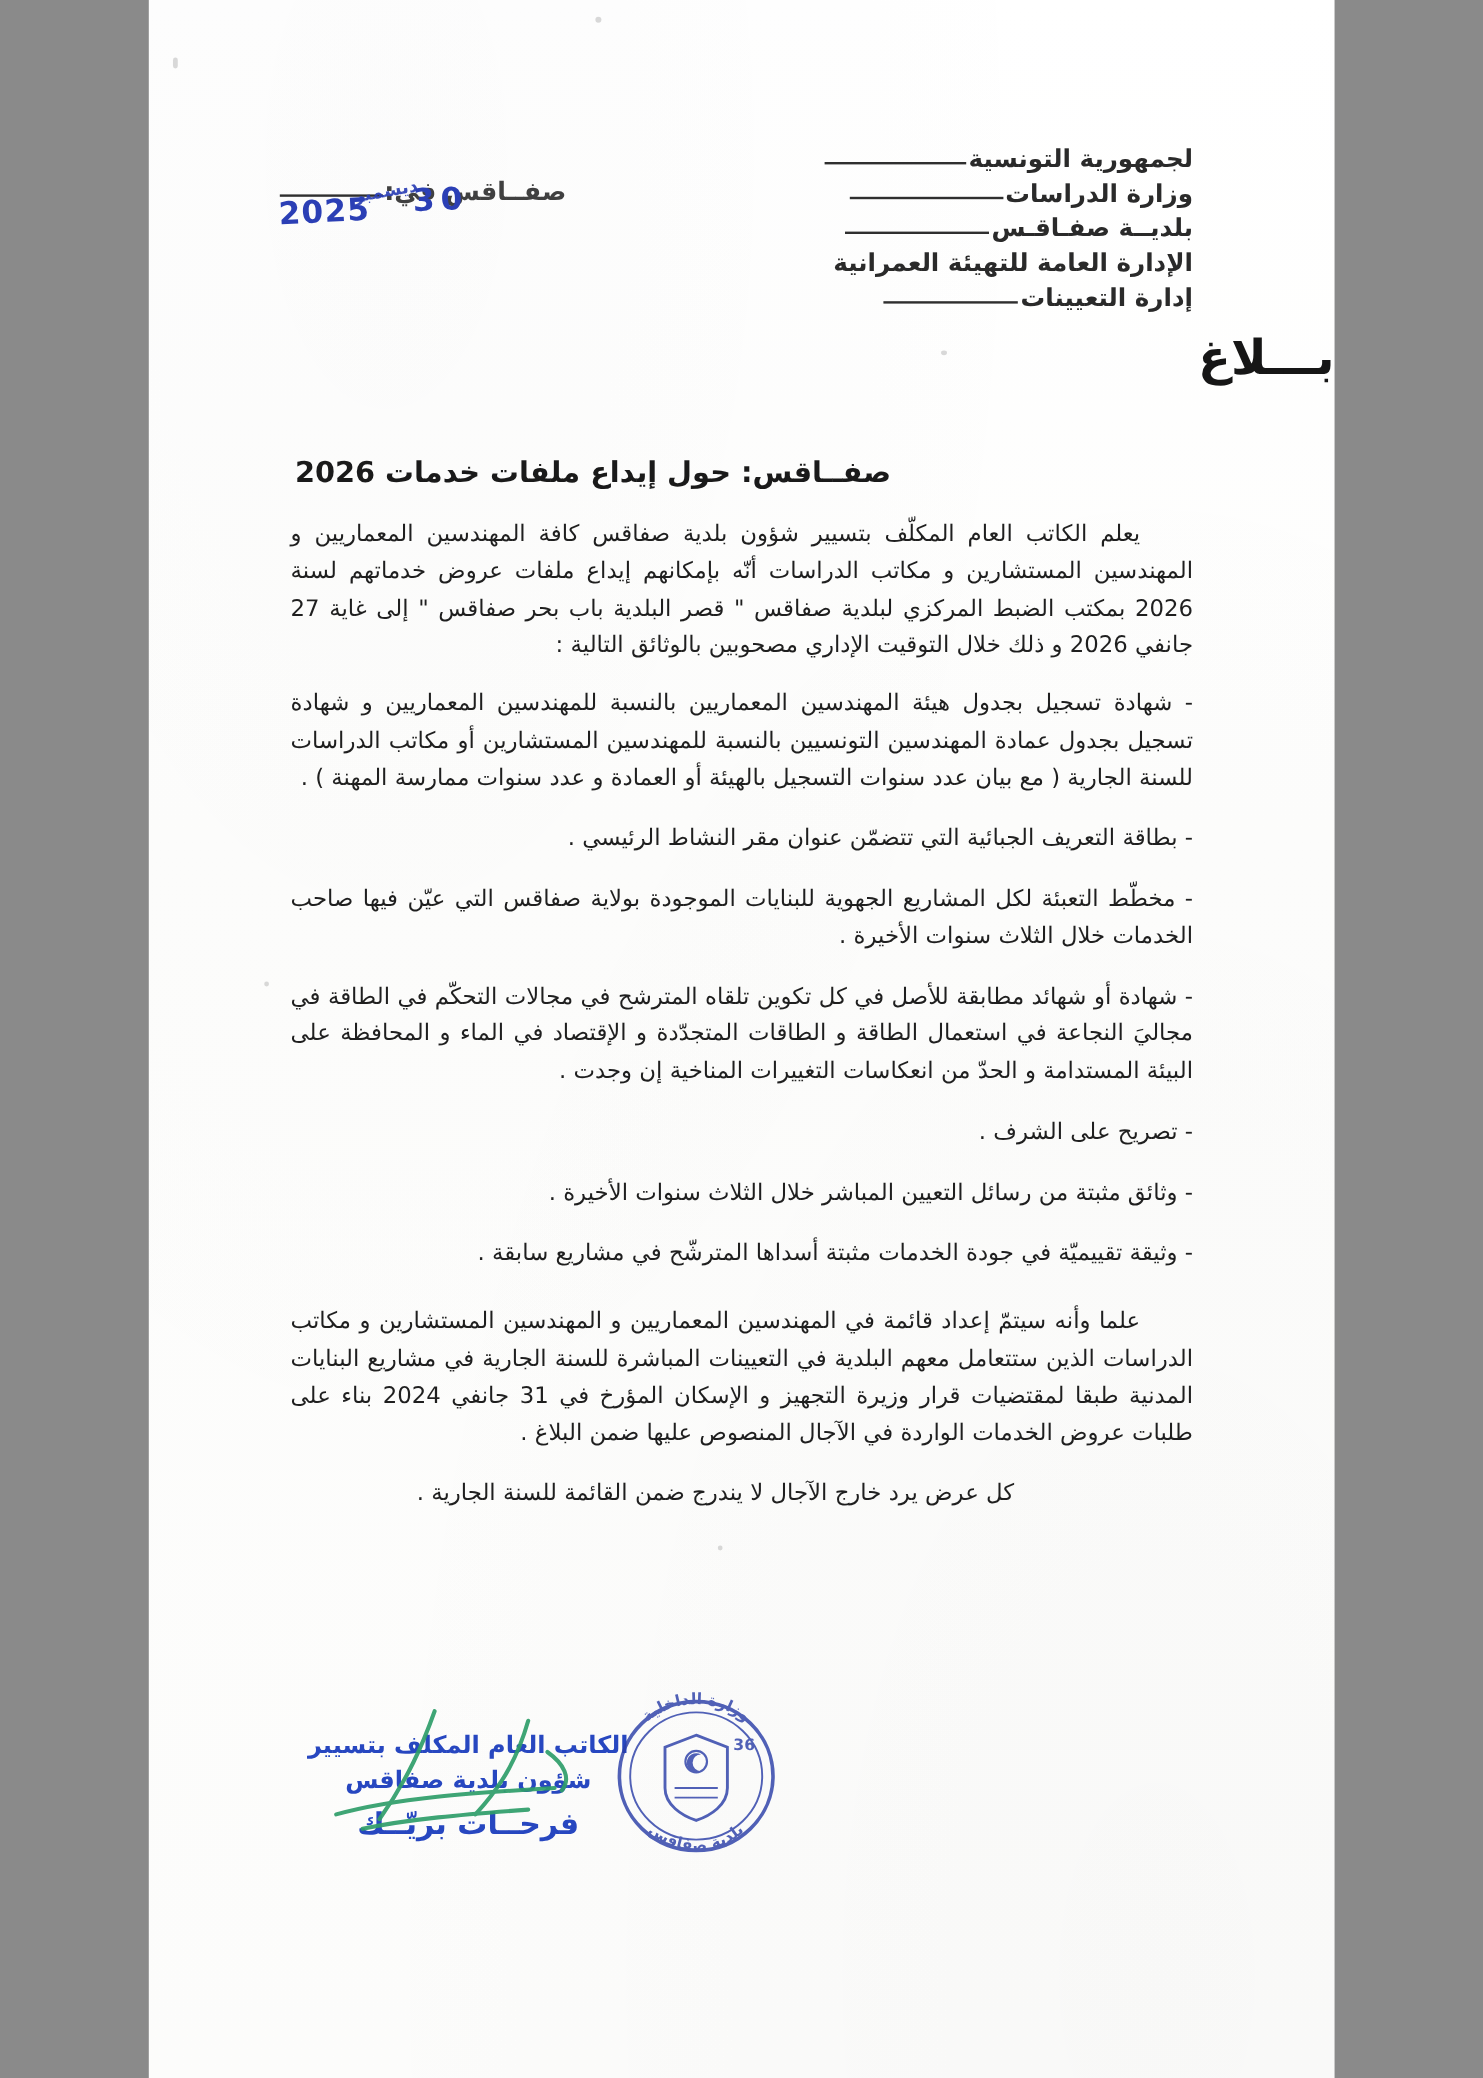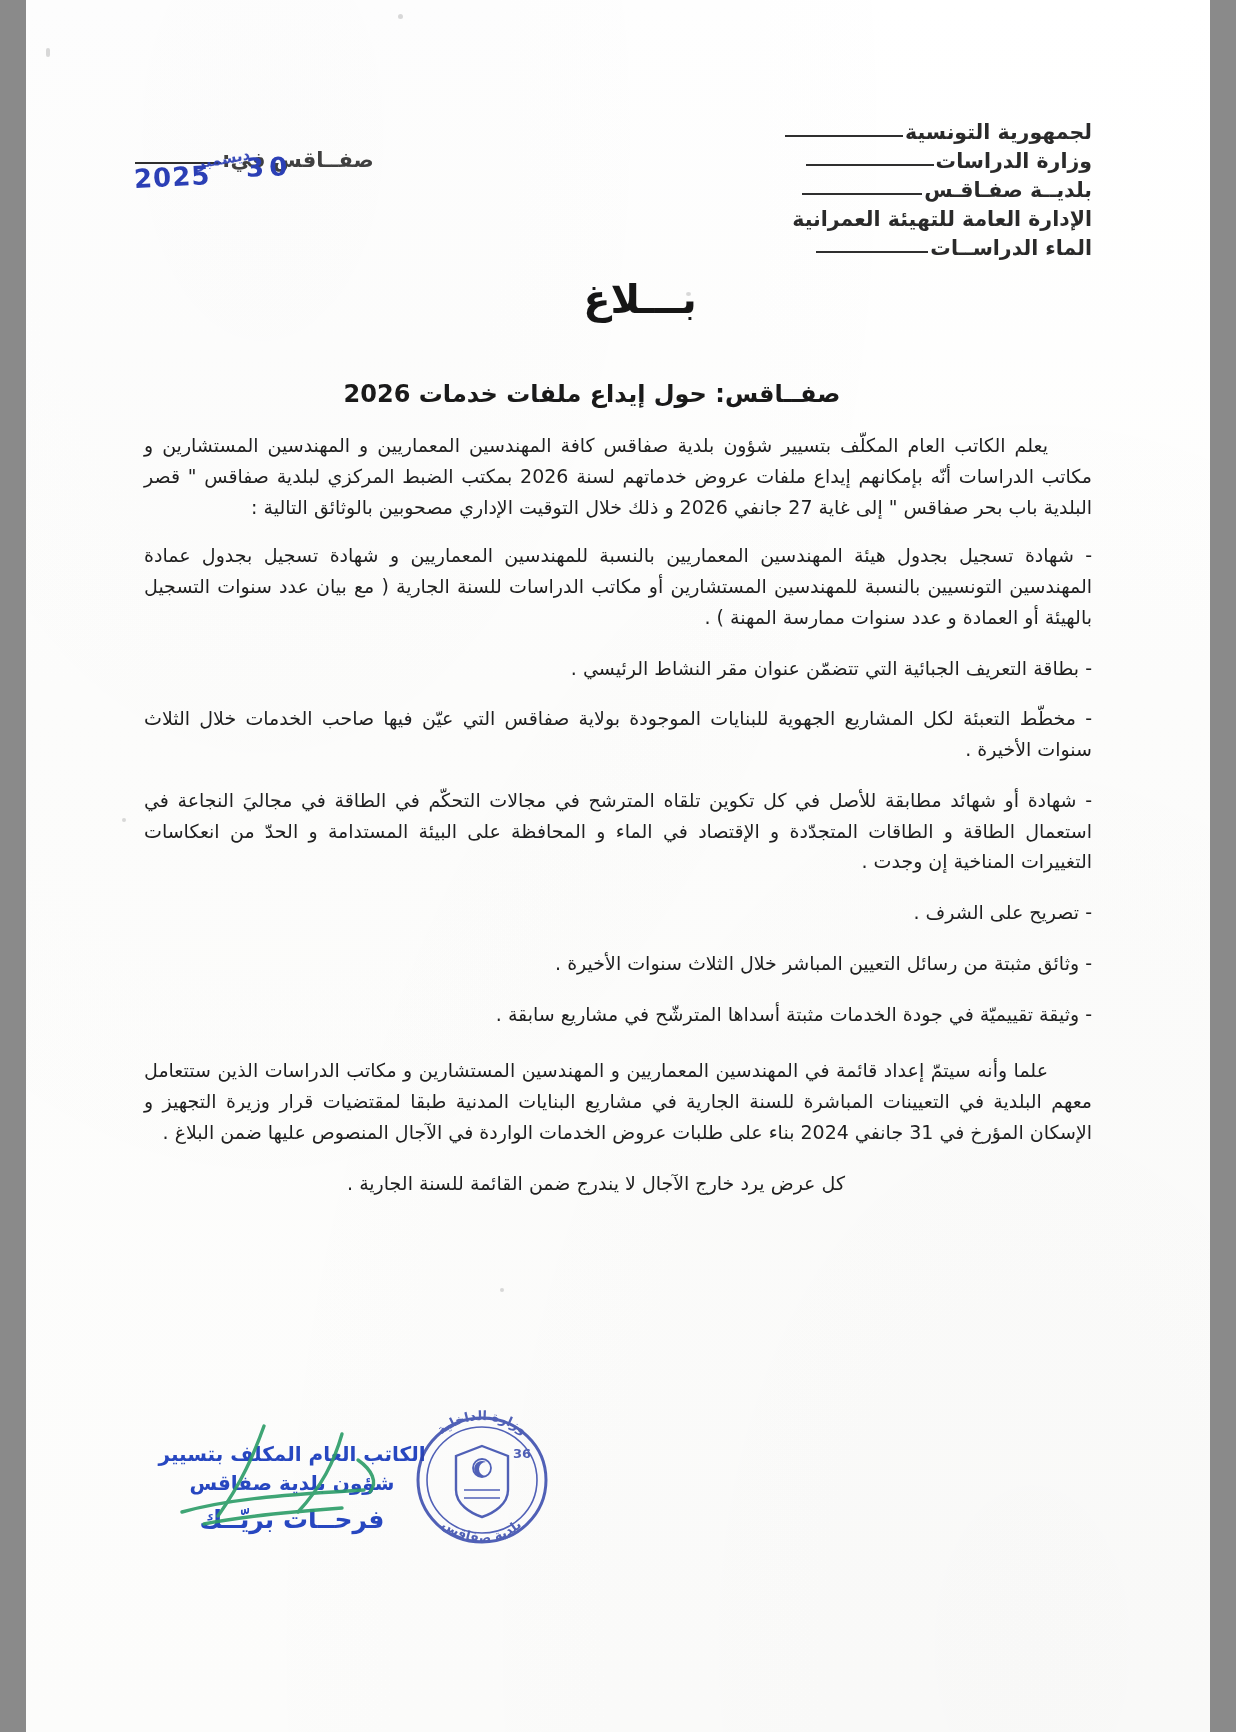--- a/index.html
+++ b/index.html
@@ -2,21 +2,21 @@
 <html lang="ar" dir="rtl"><head>
 <meta charset="utf-8">
 <style>
   html, body {
     margin: 0;
     padding: 0;
     background: #8a8a8a;
   }
   .page {
     position: relative;
-    width: 1184px;
+    width: 988px;
     height: 1732px;
     margin: 0 auto;
     background: #ffffff;
     overflow: hidden;
     font-family: "DejaVu Sans", "Liberation Sans", sans-serif;
     color: #1c1c1c;
     box-sizing: border-box;
   }
 
   
@@ -123,21 +123,21 @@
     letter-spacing: 1px;
     transform: rotate(-3deg);
   }
 
   
   .doc-title {
     position: absolute;
     top: 276px;
     left: 0;
     right: 0;
-    text-align: center;
+    text-align: right;
     font-size: 40px;
     font-weight: 700;
     letter-spacing: 2px;
     color: #161616;
     margin-left: 44px;
   }
 
   
   .subject {
     position: absolute;
@@ -252,21 +252,21 @@
     <div class="lh-line lh2">
       <span>وزارة الدراسات</span><span class="stretch"></span>
     </div>
     <div class="lh-line lh3">
       <span>بلديــة صفـاقـس</span><span class="stretch"></span>
     </div>
     <div class="lh-line lh4">
       <span>الإدارة العامة للتهيئة العمرانية</span>
     </div>
     <div class="lh-line lh5">
-      <span>الماء الدراســات</span><span class="stretch"></span>
+      <span>إدارة التعيينات</span><span class="stretch"></span>
     </div>
   </div>
 
   <div class="date-line">
     <span>صفــاقس في:</span><span class="stretch"></span>
   </div>
   <div class="date-hand">
     <span class="hand-day">30</span>
     <span class="hand-month">ديسمبر</span>
     <span class="hand-year">2025</span>

